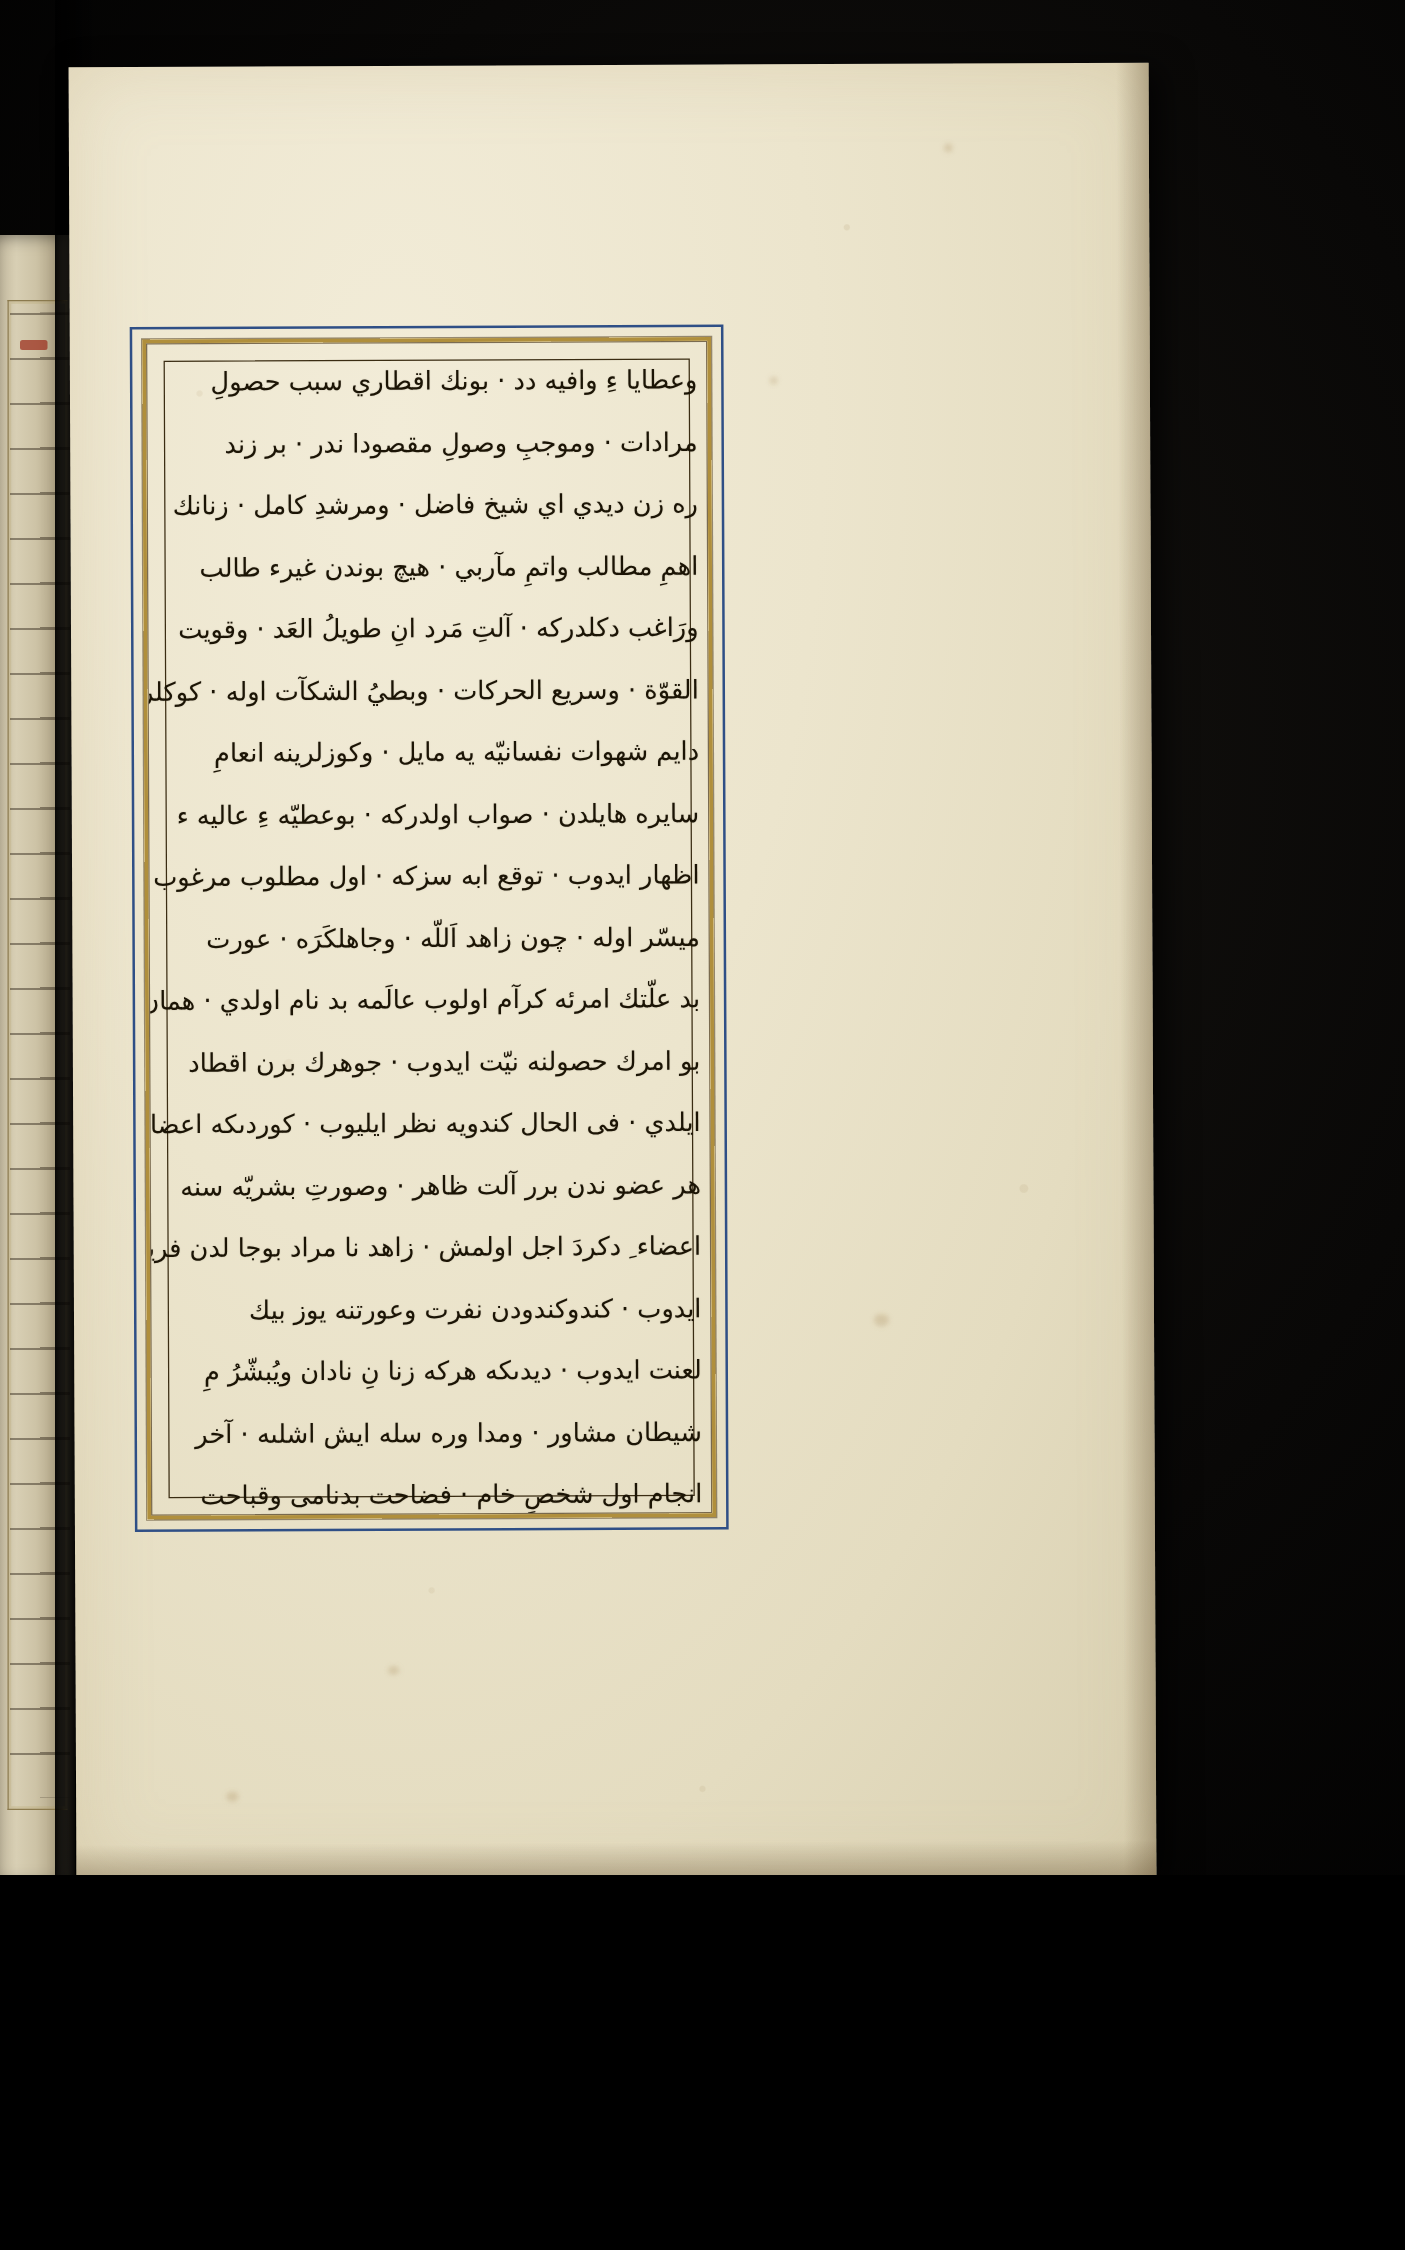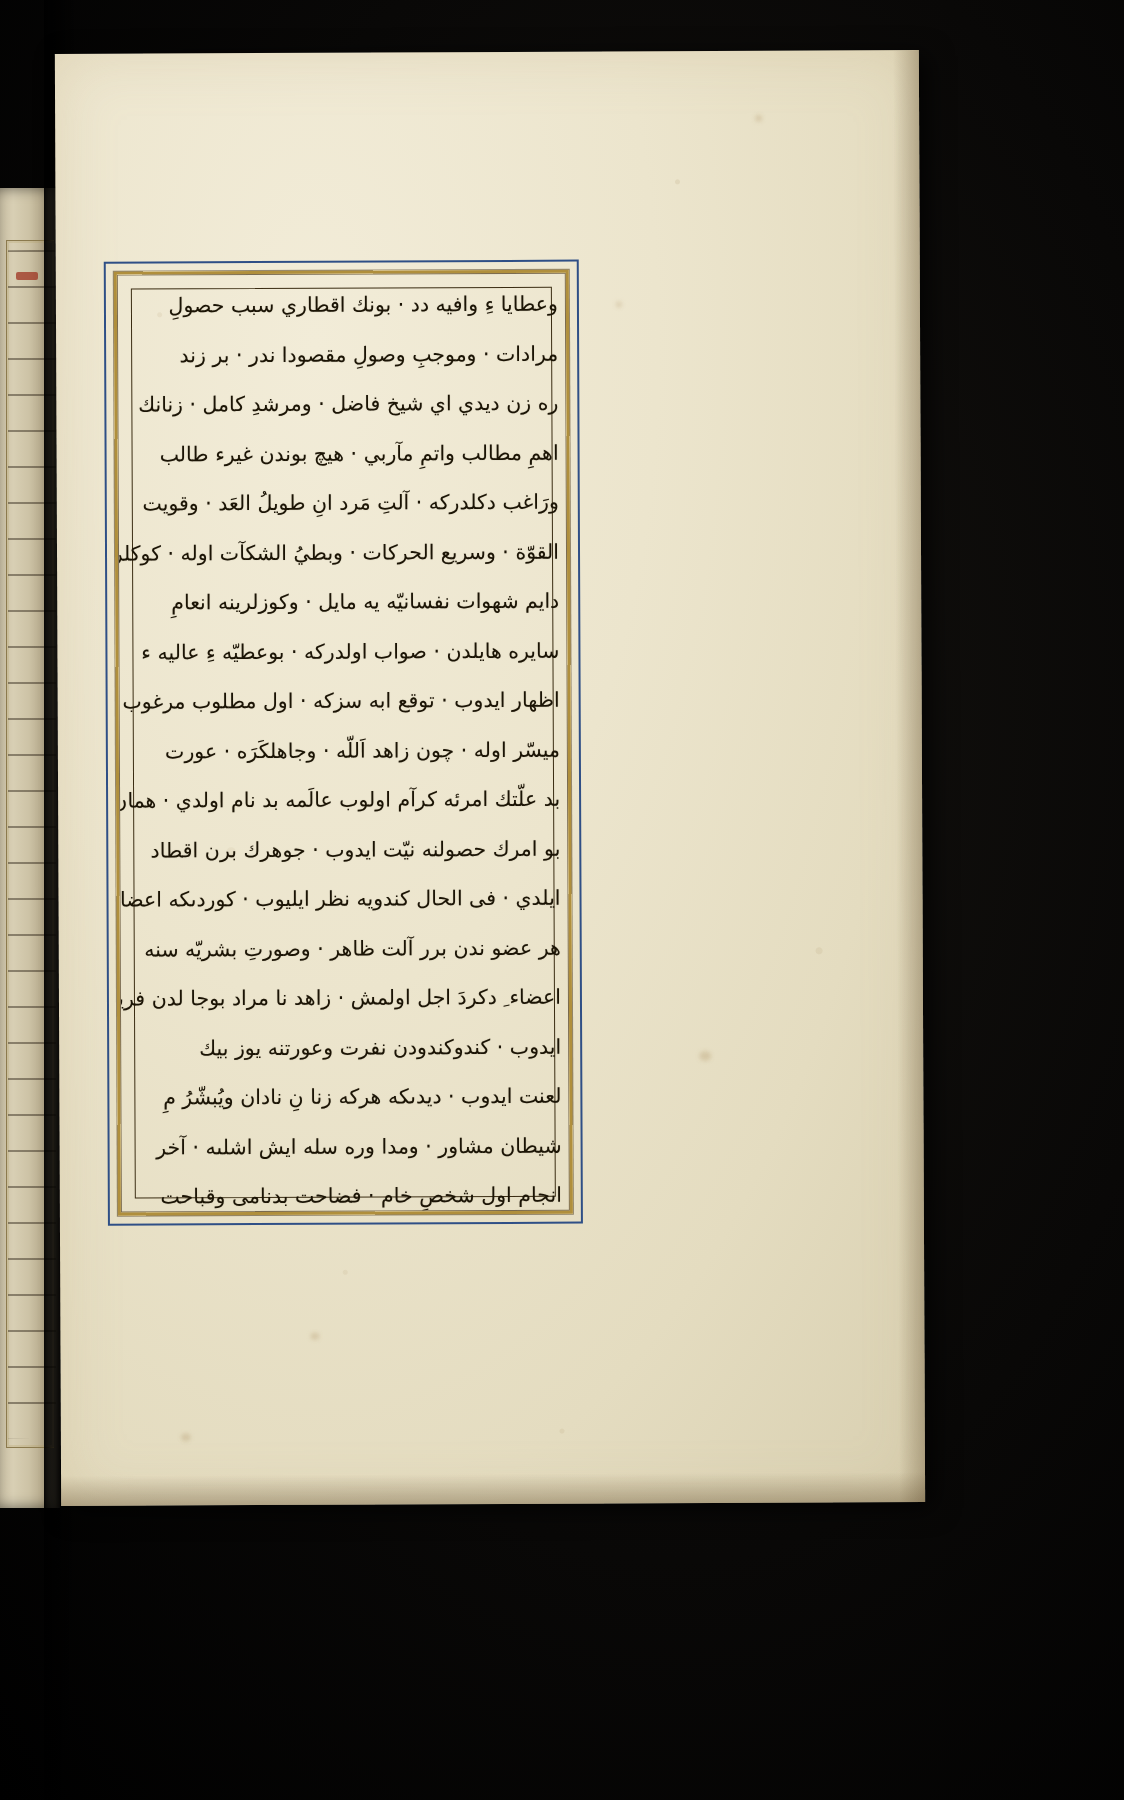--- a/index.html
+++ b/index.html
@@ -3,21 +3,21 @@
 <meta charset="utf-8">
 <style>
   html, body {
     margin: 0;
     padding: 0;
     background: #000000;
   }
   #page {
     position: relative;
     width: 1124px;
-    height: 1800px;
+    height: 1500px;
     background: #050505;
     overflow: hidden;
     font-family: "DejaVu Sans", sans-serif;
   }
 
   
   .backdrop {
     position: absolute;
     inset: 0;
     background:

